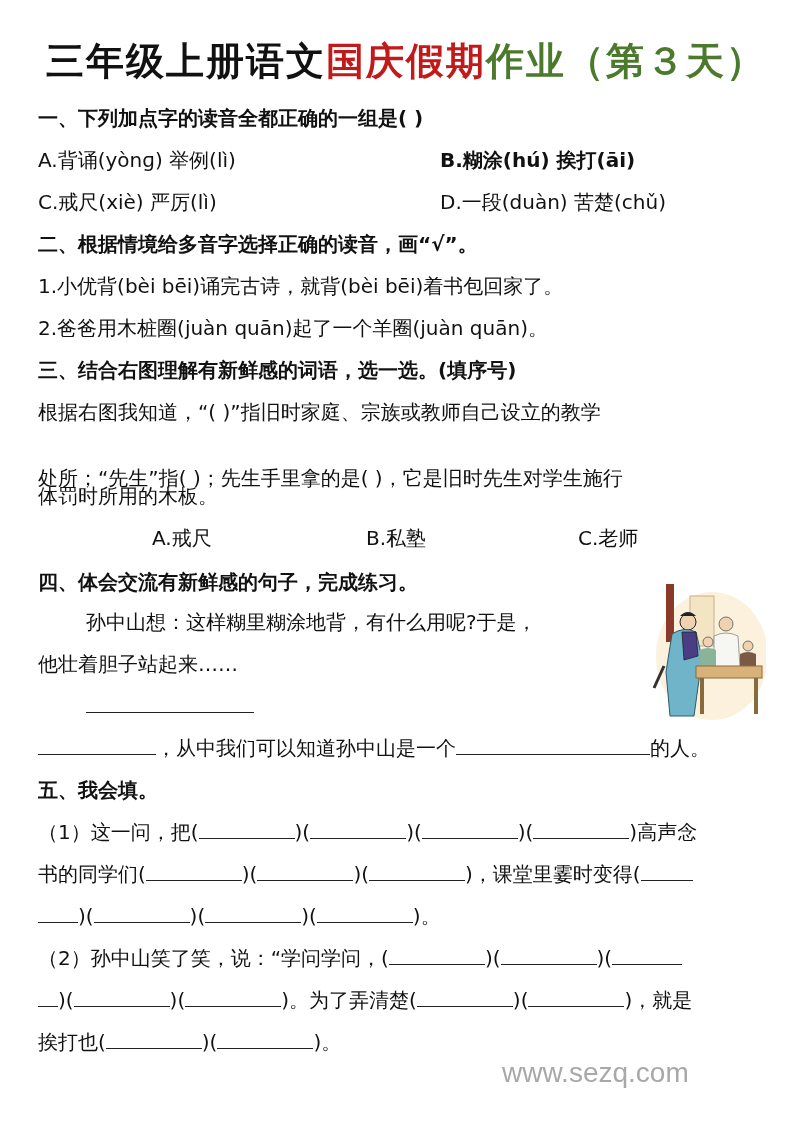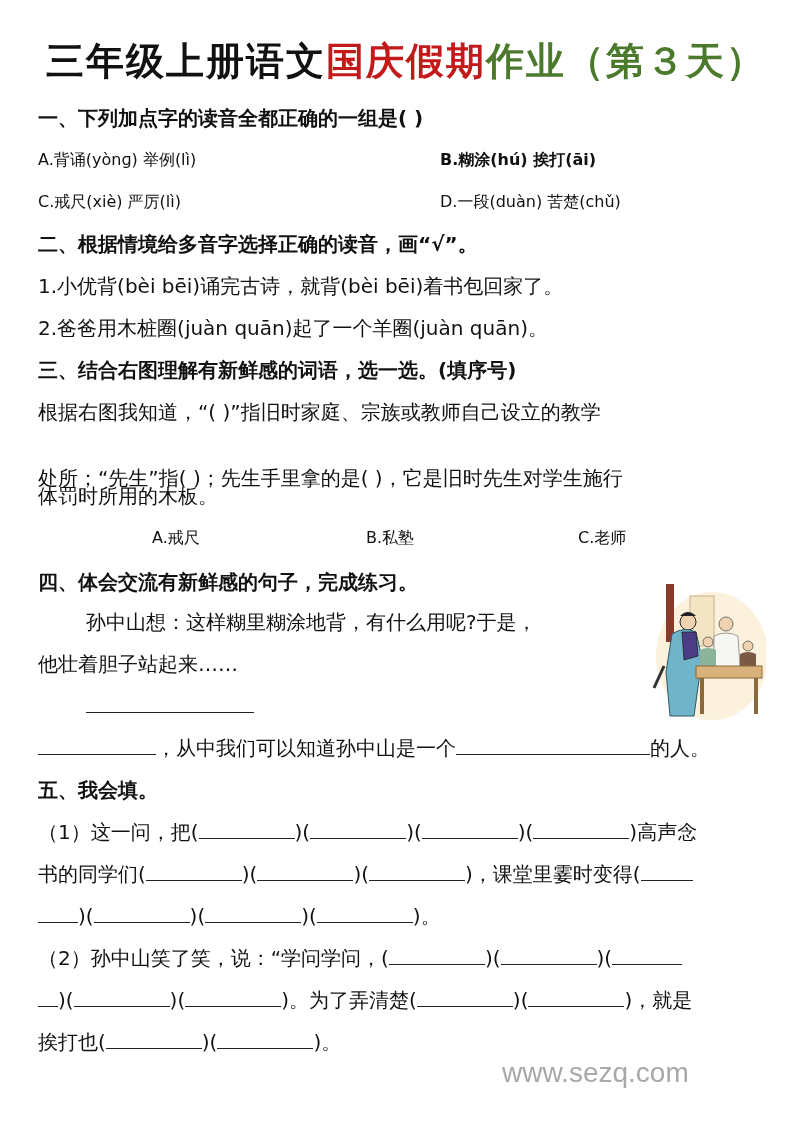--- a/index.html
+++ b/index.html
@@ -5,21 +5,21 @@
   html, body { margin: 0; padding: 0; background: #ffffff; }
   body { width: 800px; height: 1131px; position: relative; overflow: hidden;
          font-family: "DejaVu Sans", sans-serif; color: #111; }
   .title { position: absolute; left: 0; top: 36px; width: 756px; text-align: center;
            font-family: Liberation Serif, serif; font-weight: bold; font-size: 38px; letter-spacing: 2px; margin-left: 28px; }
   .title .black { color: #111; }
   .title .red { color: #c21a1a; }
   .title .green { color: #4c7a2c; }
   .line { position: absolute; left: 38px; font-size: 20px; white-space: nowrap; line-height: 28px; }
   .heading { font-weight: bold; font-size: 20px; }
-  .opt { position: absolute; font-size: 16px; white-space: nowrap; line-height: 28px; }
+  .opt { position: absolute; font-size: 20px; white-space: nowrap; line-height: 28px; }
   .blank { display: inline-block; border-bottom: 1.5px solid #222; height: 20px; vertical-align: baseline; }
   .picture { position: absolute; left: 650px; top: 576px; width: 116px; height: 146px; }
   .watermark { position: absolute; left: 502px; top: 1057px; font-family: "Liberation Sans", sans-serif;
                font-size: 28px; color: #a8a8a8; }
 </style>
 </head>
 <body>
 
 <div class="title">
   <span class="black">三年级上册语文</span><span class="red">国庆假期</span><span class="green">作业（第３天）</span>

